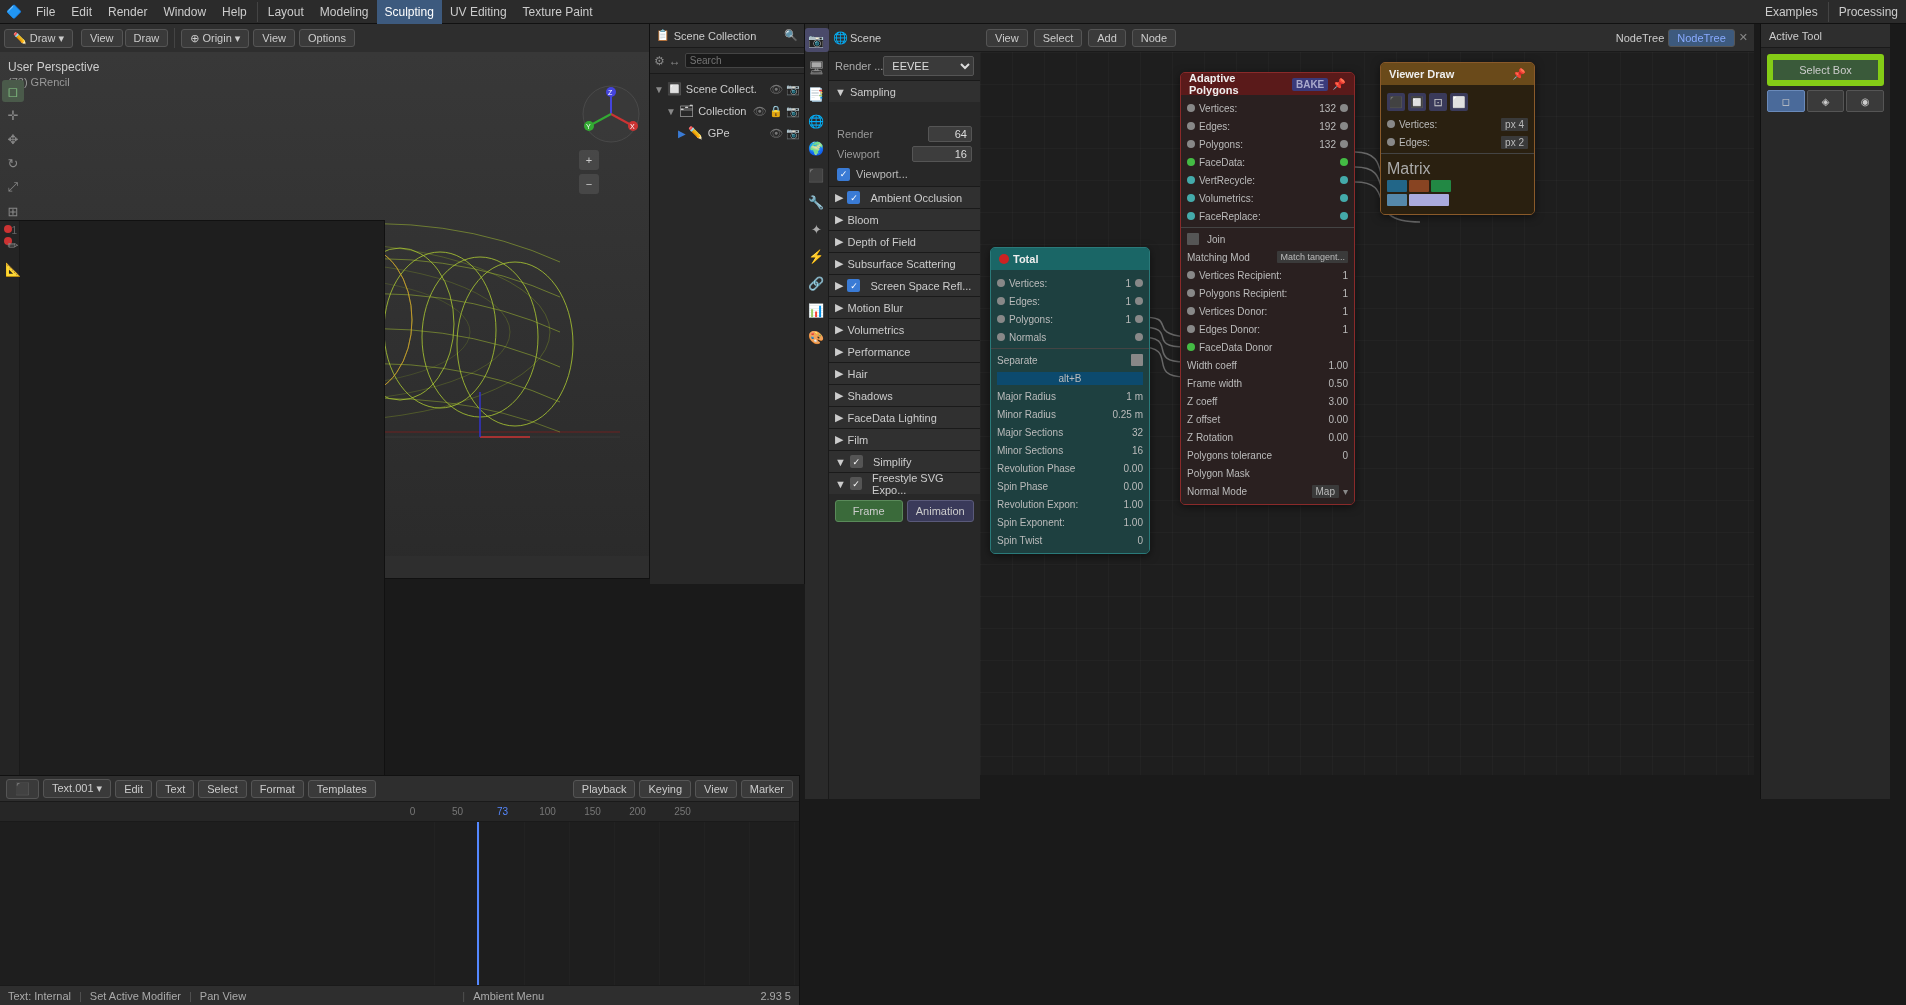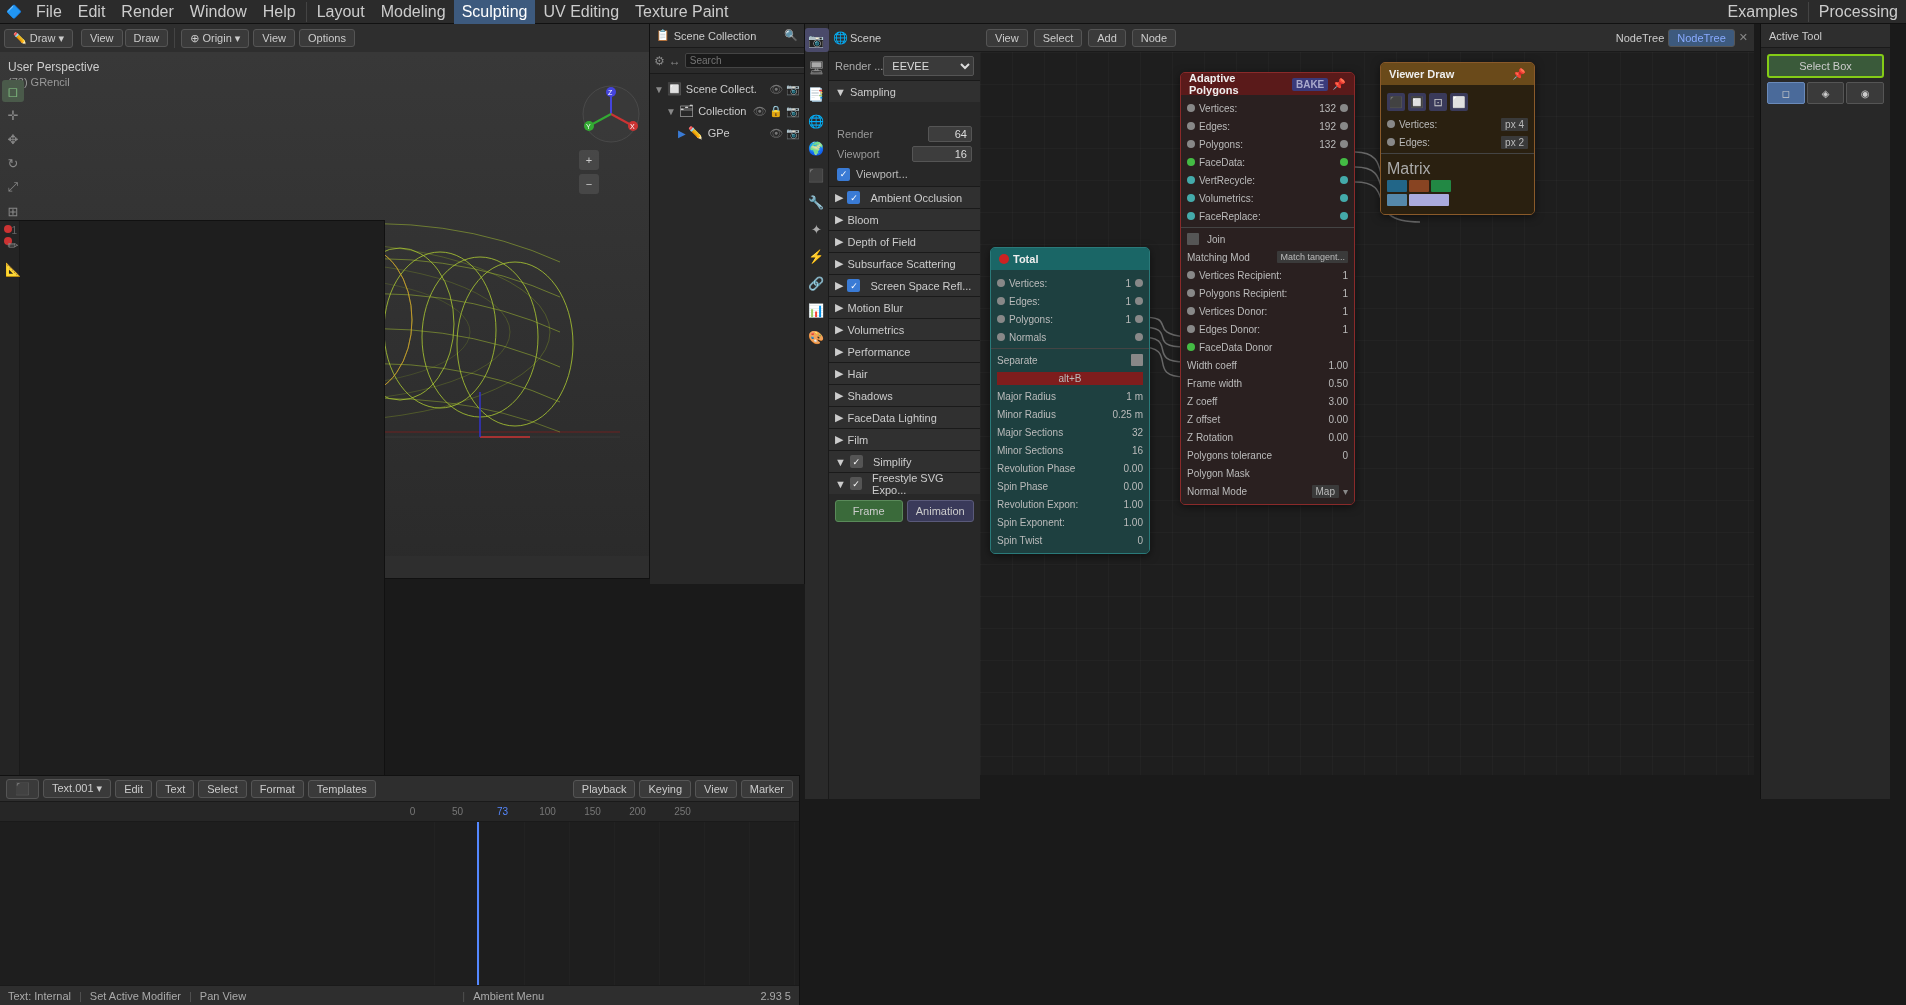--- a/index.html
+++ b/index.html
@@ -30,21 +30,21 @@
       height: 24px;
       display: flex; align-items: center; justify-content: center;
       color: #aaa;
       font-size: 13px;
     }
     .top-menu-item {
       padding: 0 8px;
       height: 24px;
       display: flex; align-items: center;
       color: #ccc;
-      font-size: 16px;
+      font-size: 12px;
       cursor: pointer;
     }
     .top-menu-item.active { background: #3d5a7e; color: #fff; }
     .top-menu-right {
       margin-left: auto;
       display: flex; align-items: center;
     }
 
     
     .viewport-3d {
@@ -206,21 +206,21 @@
       width: 8px; height: 8px;
       border-radius: 50%;
       display: inline-block;
     }
     .dot-gray { background: #888; }
     .dot-green { background: #44bb44; }
     .dot-teal { background: #44aaaa; }
     .select-box-btn {
       padding: 4px 8px;
       background: #3a5a3a;
-      border: 2px solid #84cc16;
+      border: 6px solid #84cc16;
       border-radius: 3px;
       color: #ccc;
       font-size: 11px;
       width: 100%;
       text-align: center;
       cursor: pointer;
       margin-bottom: 0;
     }
     .tool-mode-btns {
       display: flex; gap: 2px; margin-top: 4px;
@@ -768,21 +768,21 @@
         <span class="node-dot dot-gray"></span>
         <span class="node-row-label">Normals</span>
         <span class="node-dot dot-gray" style="margin-left:auto"></span>
       </div>
       <div class="node-separator"></div>
       <div class="node-row">
         <span class="node-row-label">Separate</span>
         <span style="width:12px;height:12px;background:#888;border-radius:1px;margin-left:auto"></span>
       </div>
       <div class="node-row">
-        <span style="flex:1;background:#7f1d1d;padding:1px 4px;font-size:10px;text-align:center">alt+B</span>
+        <span style="flex:1;background:#0c4a6e;padding:1px 4px;font-size:10px;text-align:center">alt+B</span>
       </div>
       <div class="node-row">
         <span class="node-row-label">Major Radius</span>
         <span>1 m</span>
       </div>
       <div class="node-row">
         <span class="node-row-label">Minor Radius</span>
         <span>0.25 m</span>
       </div>
       <div class="node-row">

